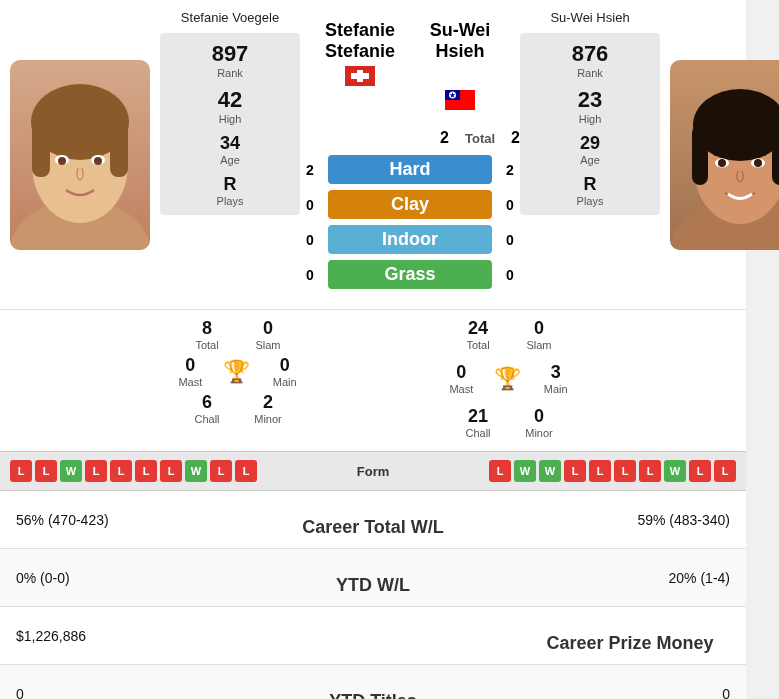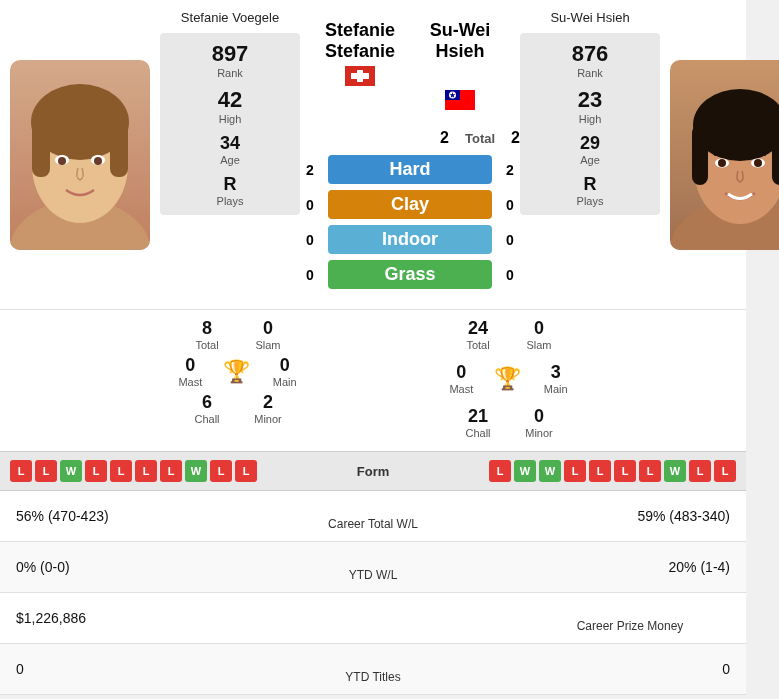--- a/index.html
+++ b/index.html
@@ -148,22 +148,22 @@
     }
     .stats-left {
       flex: 1;
       text-align: left;
       font-size: 14px;
       color: #111;
     }
     .stats-center {
       width: 200px;
       text-align: center;
-      font-size: 12px;
-      font-weight: normal;
+      font-size: 18px;
+      font-weight: bold;
       color: #333;
       margin-top: 16px;
     }
     .stats-right {
       flex: 1;
       text-align: right;
       font-size: 14px;
       color: #111;
     }
 

